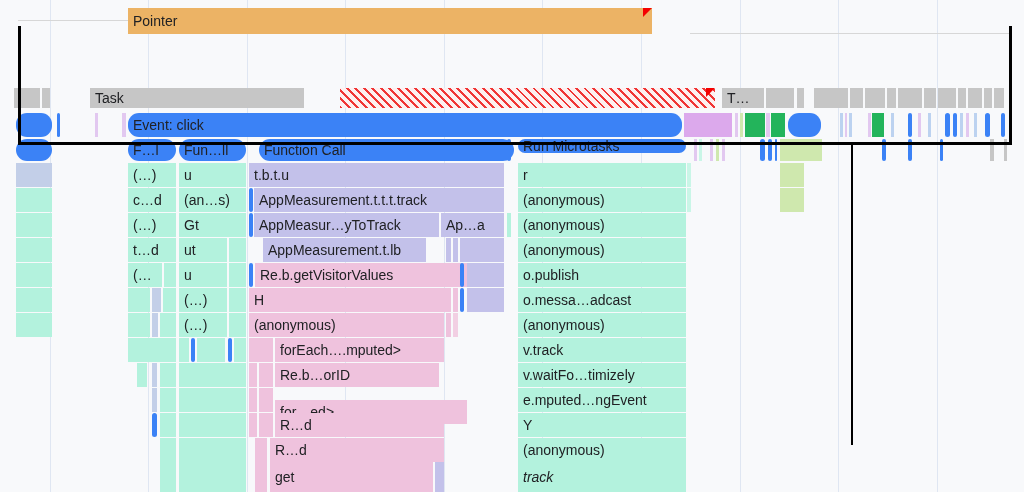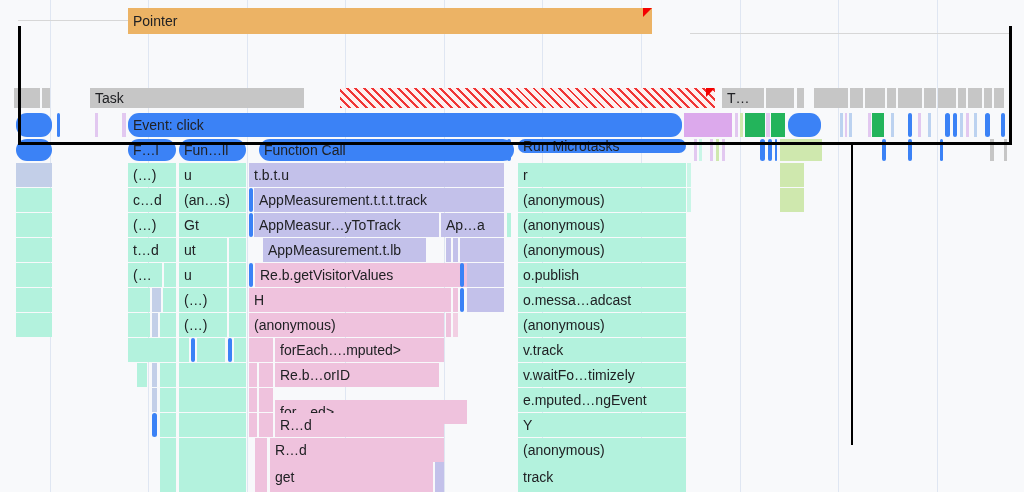--- a/index.html
+++ b/index.html
@@ -352,21 +352,21 @@
       <div class="bar c-teal" style="left: 518px; top: 438px; width: 168px; height: 24px;">
         <span class="bar-label">(anonymous)</span>
       </div>
       <div class="bar c-teal" style="left: 160px; top: 462px; width: 16px; height: 30px;"></div>
       <div class="bar c-teal" style="left: 179px; top: 462px; width: 67px; height: 30px;"></div>
       <div class="bar c-pink" style="left: 255px; top: 462px; width: 12px; height: 30px;"></div>
       <div class="bar c-pink" style="left: 270px; top: 462px; width: 163px; height: 30px;">
         <span class="bar-label">get</span>
       </div>
       <div class="bar c-purple" style="left: 435px; top: 462px; width: 9px; height: 30px;"></div>
-      <div class="bar c-teal" style="left: 518px; top: 462px; width: 168px; height: 30px;">
+      <div class="bar c-teal" style="left: 518px; top: 462px; width: 168px; height: 30px; font-style: italic;">
         <span class="bar-label">track</span>
       </div>
     </div>
 
   <div class="bracket" style="left:18px;top:26px;width:994px;height:119px;border-left-width:3px;border-right-width:3px;border-bottom-width:3px;"></div>
 
   <div class="vline" style="left:851px;top:145px;height:300px;"></div>
 
 </div>
 

